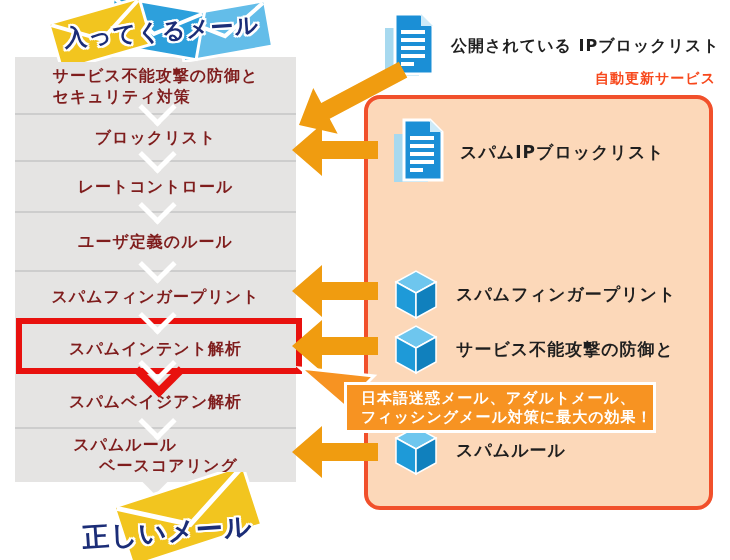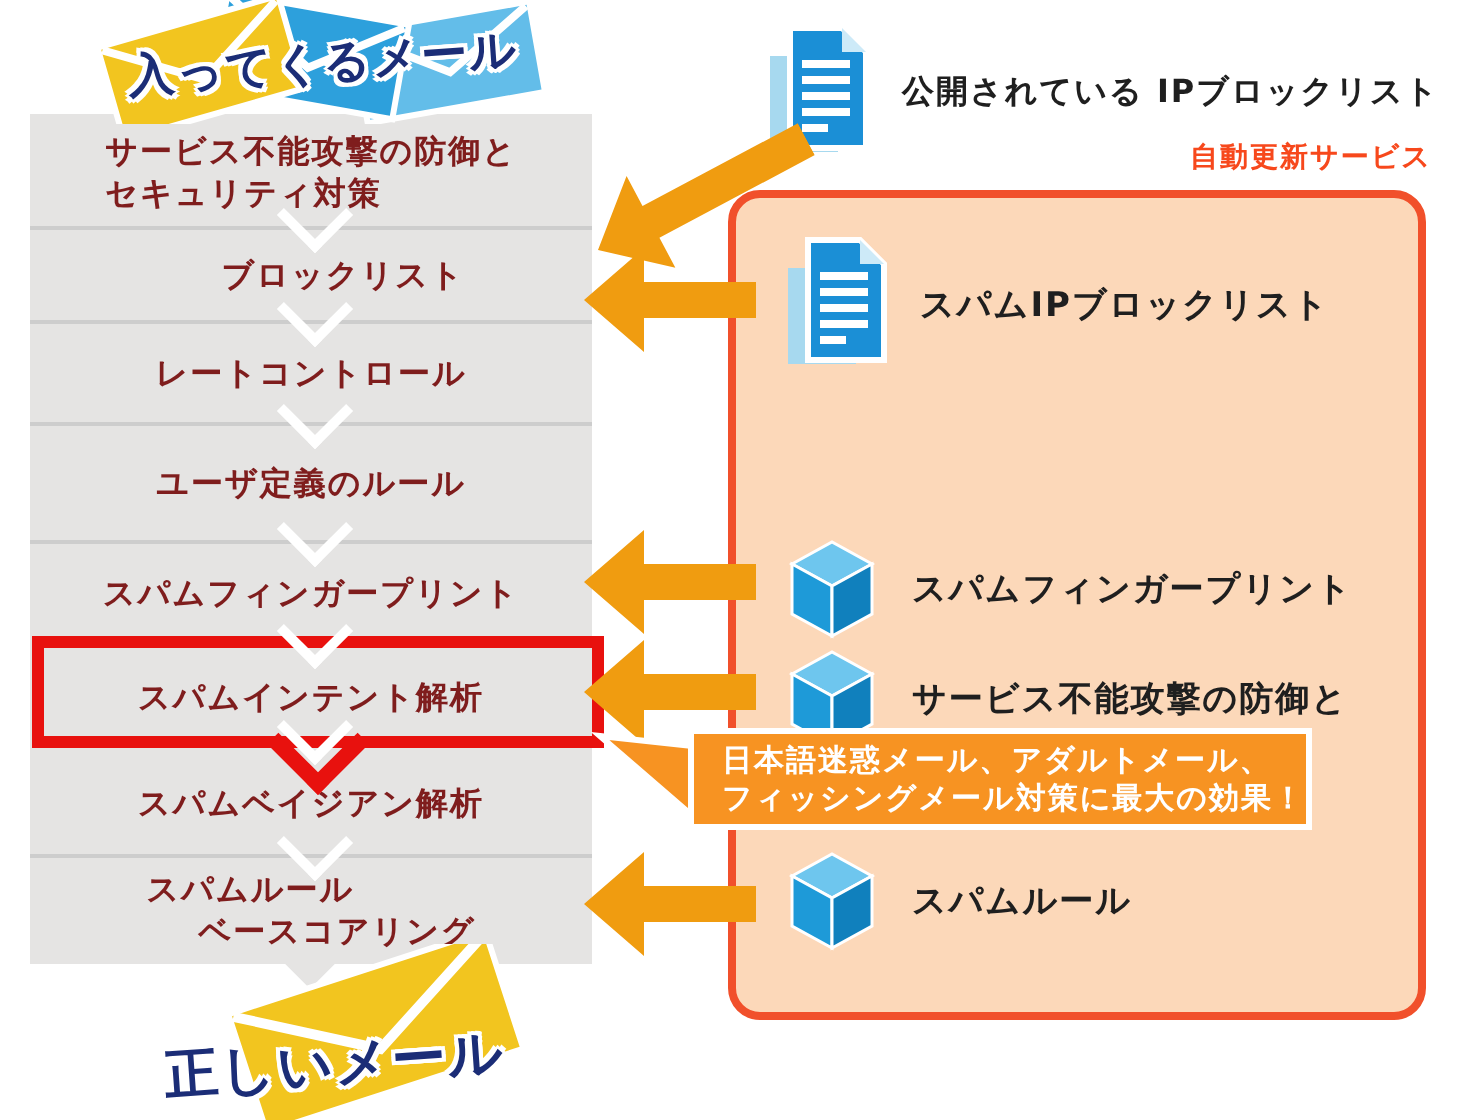--- a/index.html
+++ b/index.html
@@ -29,21 +29,21 @@
          border:4px solid #f1502b;border-radius:16px;z-index:1;}
   .svc-title{right:14px;top:70px;font-size:14px;font-weight:bold;color:#f7481c;
          letter-spacing:1px;z-index:3;}
   .srow{display:flex;align-items:center;gap:16px;font-weight:bold;font-size:17px;
         color:#1f1f1f;z-index:3;letter-spacing:1px;}
   .srow .two{line-height:20px;font-size:16px;}
   .arrow{z-index:6;}
   .diag{transform:rotate(-28deg);transform-origin:0px 26px;z-index:6;}
 
   
-  .banner{left:344px;top:364px;width:292px;height:41px;background:#f79322;border:3px solid #fff;
+  .banner{left:344px;top:382px;width:292px;height:41px;background:#f79322;border:3px solid #fff;
           color:#fff;font-weight:bold;font-size:15px;line-height:19px;padding:4px 0 0 14px;
           z-index:8;letter-spacing:1px;}
   .tail{z-index:7;}
 
   
   .mail-title{font-weight:bold;color:#1b2d77;z-index:9;white-space:nowrap;
      text-shadow:-2px -2px 0 #fff,2px -2px 0 #fff,-2px 2px 0 #fff,2px 2px 0 #fff,
                  -2px 0 0 #fff,2px 0 0 #fff,0 -2px 0 #fff,0 2px 0 #fff;}
   .t-in{left:64px;top:16px;font-size:23px;transform:rotate(-4deg);letter-spacing:1px;}
   .t-out{left:82px;top:514px;font-size:27px;transform:rotate(-4deg);letter-spacing:1px;}
@@ -76,21 +76,21 @@
   <div class="abs divider" style="top:211px;"></div>
   <div class="abs divider" style="top:270px;"></div>
   <div class="abs divider" style="top:427px;"></div>
 
   <div class="abs pbox" style="top:57px;height:57px;">
     <div class="two">
       <span class="ln">サービス不能攻撃の防御と</span>
       <span class="ln">セキュリティ対策</span>
     </div>
   </div>
-  <div class="abs pbox" style="top:114px;height:47px;padding-left:16px;">
+  <div class="abs pbox" style="top:114px;height:47px;">
     <span>ブロックリスト</span>
   </div>
   <div class="abs pbox" style="top:161px;height:51px;">
     <span>レートコントロール</span>
   </div>
   <div class="abs pbox" style="top:212px;height:59px;">
     <span>ユーザ定義のルール</span>
   </div>
   <div class="abs pbox" style="top:271px;height:51px;">
     <span>スパムフィンガープリント</span>

